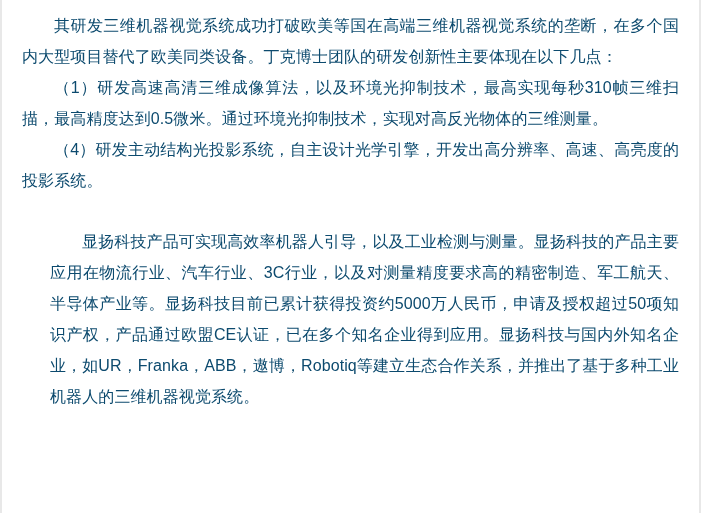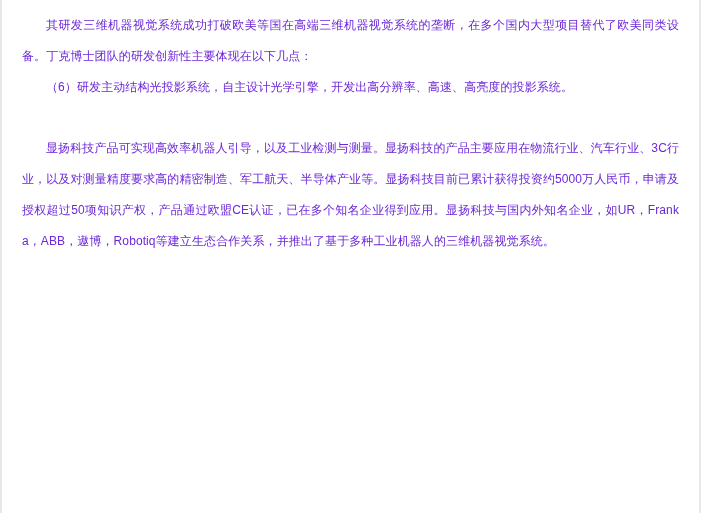--- a/index.html
+++ b/index.html
@@ -16,34 +16,35 @@
   }
   .page {
     position: relative;
     width: 701px;
     height: 513px;
     box-sizing: border-box;
     padding: 10px 22px 0 22px;
     background: #ffffff;
   }
   .doc-body {
-    font-size: 12px;
+    font-size: 16px;
     line-height: 31px;
-    color: #6d28d9;
+    color: #0c4a6e;
     text-align: justify;
     text-justify: inter-ideograph;
     letter-spacing: 0.1px;
   }
   .para {
     margin: 0 0 0 0;
     text-indent: 2em;
     word-break: break-all;
   }
   .para.gap-before {
     margin-top: 30px;
+    margin-left: 28px;
   }
   .edge-left {
     position: absolute;
     left: 0;
     top: 0;
     width: 2px;
     height: 513px;
     background: #e8e8e8;
   }
   .edge-right {
@@ -57,16 +58,17 @@
 </style>
 </head>
 <body>
 
 <div class="page">
   <div class="edge-left"></div>
   <div class="edge-right"></div>
 
   <div class="doc-body">
     <p class="para">其研发三维机器视觉系统成功打破欧美等国在高端三维机器视觉系统的垄断，在多个国内大型项目替代了欧美同类设备。丁克博士团队的研发创新性主要体现在以下几点：</p>
-    <p class="para">（6）研发主动结构光投影系统，自主设计光学引擎，开发出高分辨率、高速、高亮度的投影系统。</p>
+    <p class="para">（1）研发高速高清三维成像算法，以及环境光抑制技术，最高实现每秒310帧三维扫描，最高精度达到0.5微米。通过环境光抑制技术，实现对高反光物体的三维测量。</p>
+    <p class="para">（4）研发主动结构光投影系统，自主设计光学引擎，开发出高分辨率、高速、高亮度的投影系统。</p>
     <p class="para gap-before">显扬科技产品可实现高效率机器人引导，以及工业检测与测量。显扬科技的产品主要应用在物流行业、汽车行业、3C行业，以及对测量精度要求高的精密制造、军工航天、半导体产业等。显扬科技目前已累计获得投资约5000万人民币，申请及授权超过50项知识产权，产品通过欧盟CE认证，已在多个知名企业得到应用。显扬科技与国内外知名企业，如UR，Franka，ABB，遨博，Robotiq等建立生态合作关系，并推出了基于多种工业机器人的三维机器视觉系统。</p>
   </div>
 </div>
 
 </body></html>

